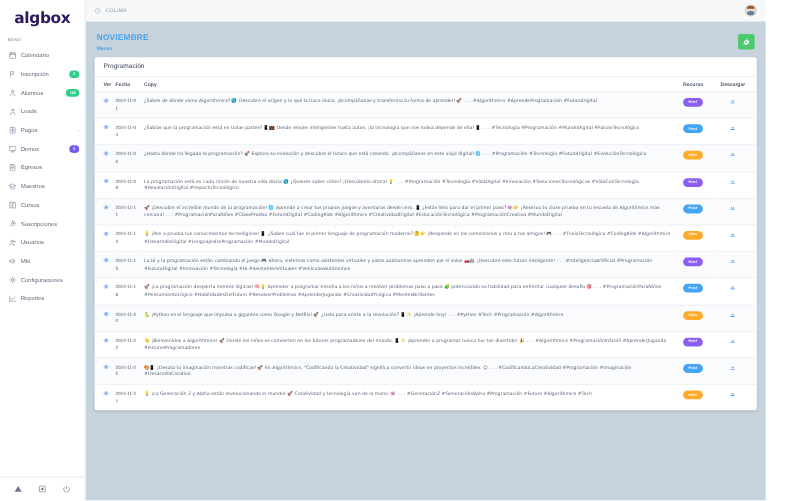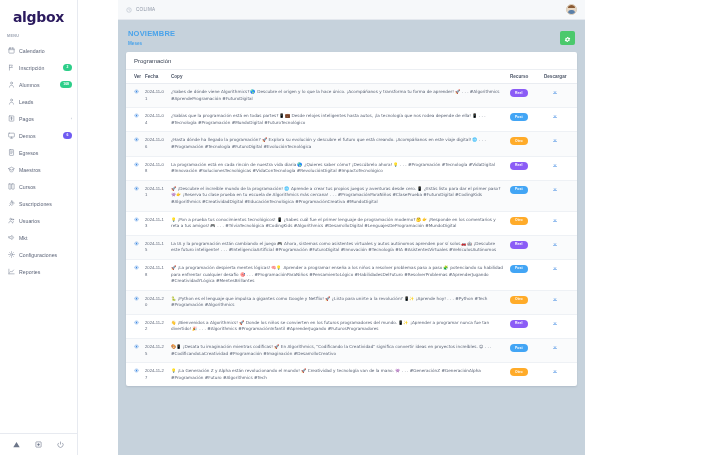--- a/index.html
+++ b/index.html
@@ -3,21 +3,21 @@
 <meta charset="utf-8">
 <style>
   * { box-sizing: border-box; }
   html, body {
     margin: 0; padding: 0;
     width: 720px; height: 455px;
     overflow: hidden;
     font-family: "Liberation Sans", sans-serif;
     background: #ffffff;
   }
-  #app { display: flex; width: 585px; height: 455px; }
+  #app { display: flex; width: 696px; height: 455px; }
 
   
   #sidebar {
     width: 78px; height: 455px;
     background: #ffffff;
     border-right: 1px solid #e7eaf0;
     position: relative;
     flex: 0 0 78px;
   }
   .brand {
@@ -75,21 +75,21 @@
   #sidebar-footer {
     position: absolute; bottom: 0; left: 0; right: 0;
     height: 22px;
     border-top: 1px solid #e7eaf0;
     display: flex; align-items: center; justify-content: space-around;
     padding: 0 6px;
   }
   .foot-ico { color: #6d7689; display:flex; align-items:center; cursor: pointer; }
 
   
-  #main { flex: 1 1 auto; height: 455px; display: flex; flex-direction: column; background: #ffffff; margin-left: 40px; }
+  #main { flex: 1 1 auto; height: 455px; display: flex; flex-direction: column; background: #ffffff; }
 
   #topbar {
     height: 20px;
     background: #f6f8fa;
     border-bottom: 1px solid #e4e8ee;
     display: flex; align-items: center;
     padding: 0 8px;
     gap: 4px;
   }
   .crumb-ico { color: #aab2c0; display:flex; }

